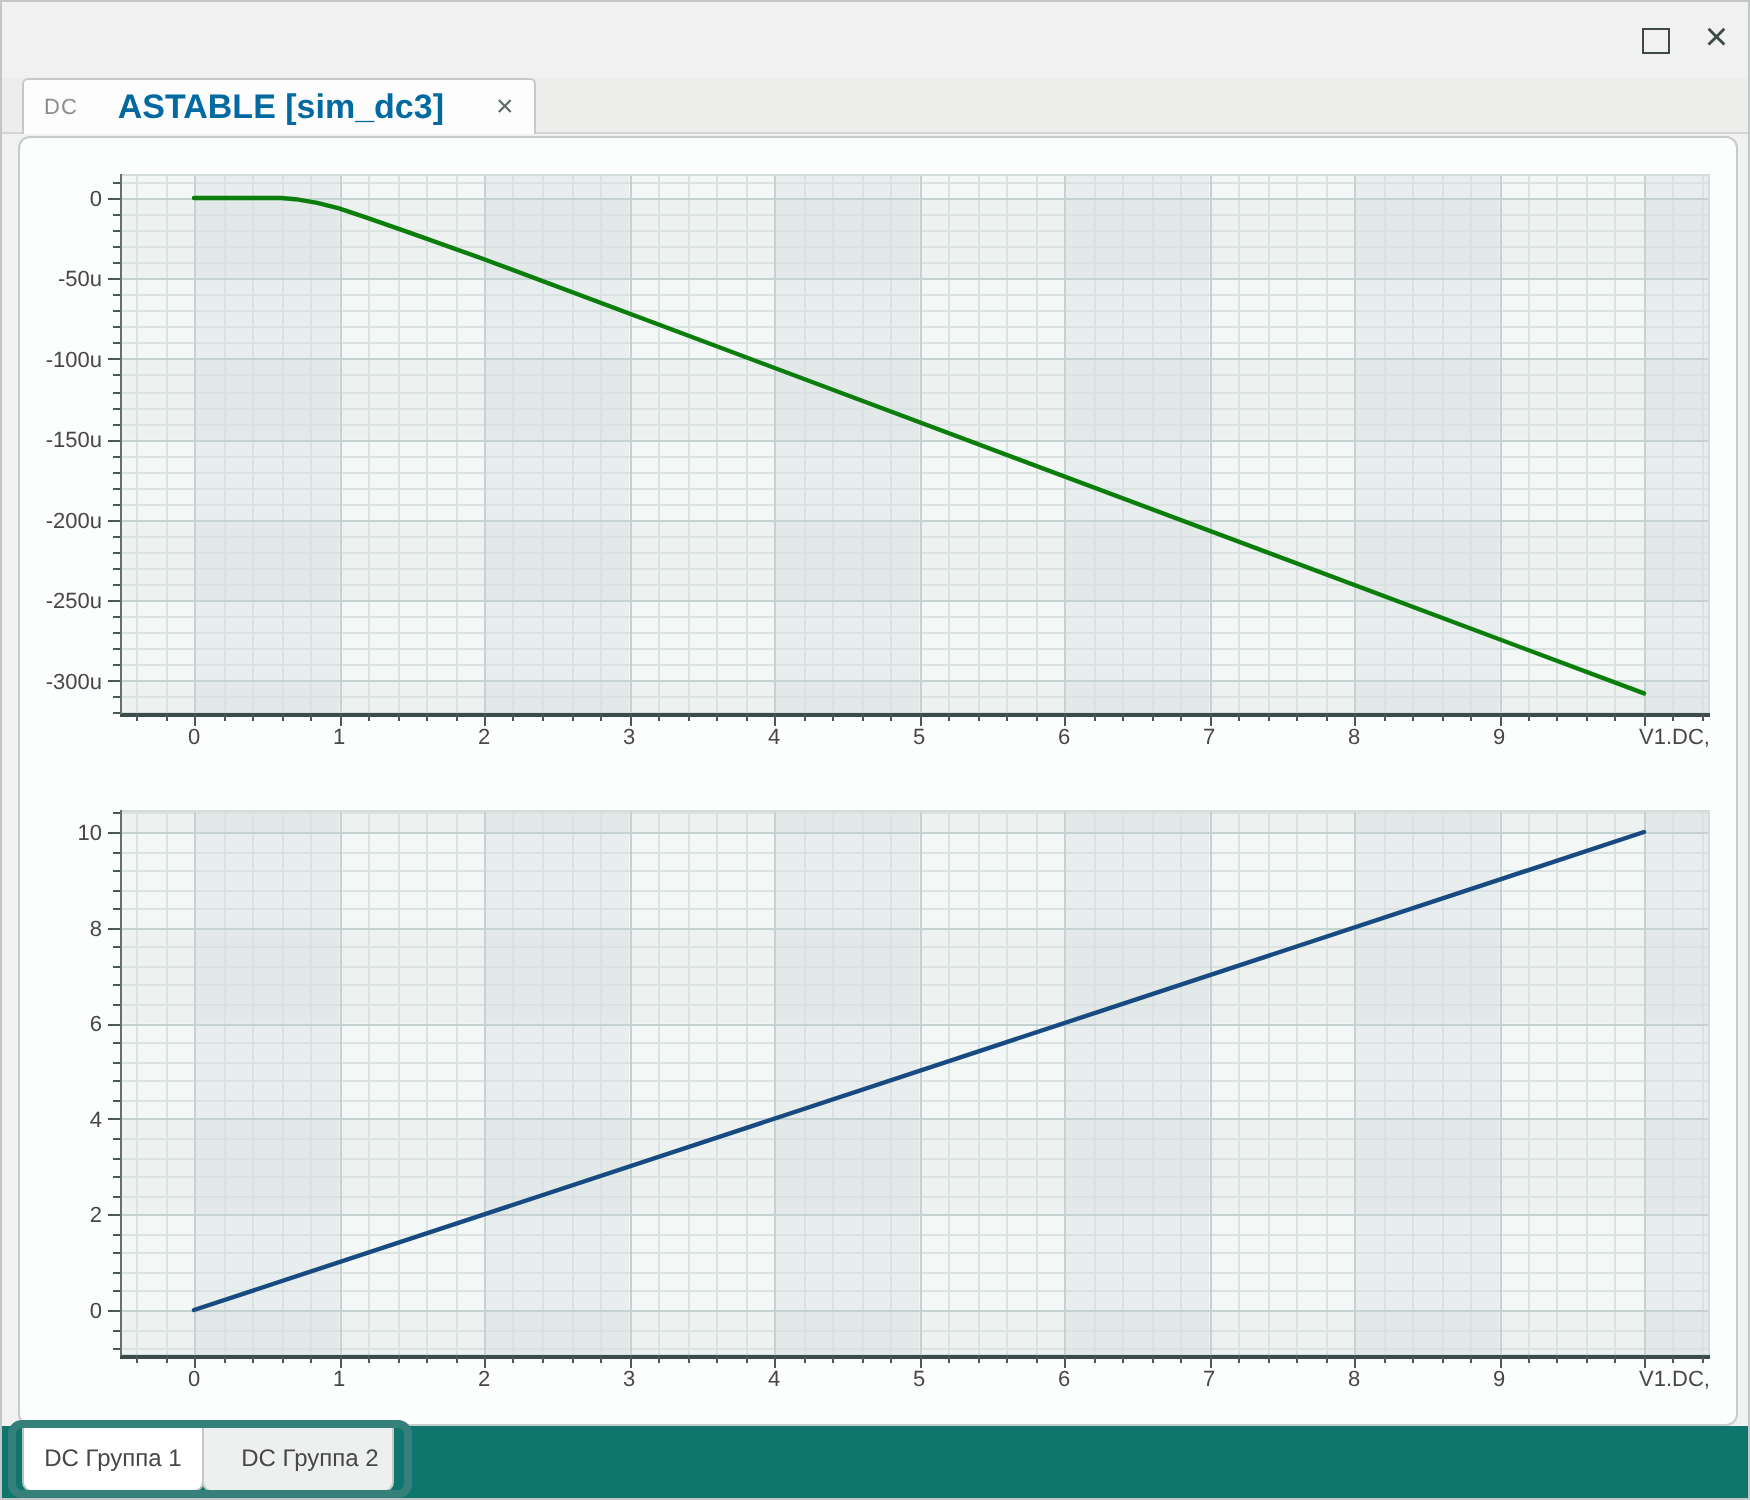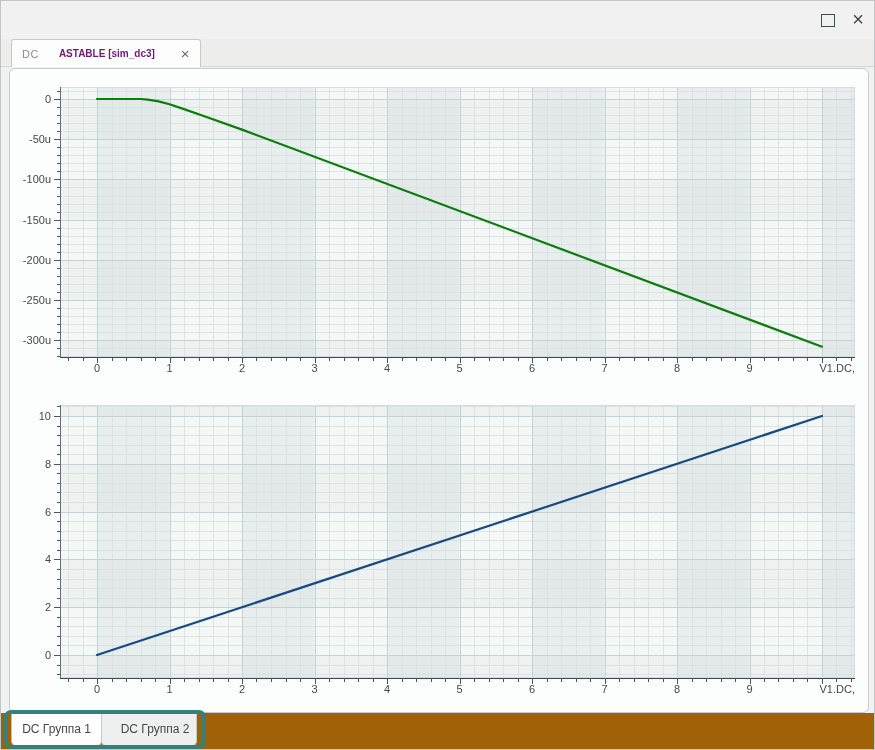--- a/index.html
+++ b/index.html
@@ -14,30 +14,30 @@
   .btn-max{position:absolute;top:13px;right:39px;width:14px;height:13px;border:1.7px solid #3e4a4a;background:transparent;cursor:default;}
   .btn-close{position:absolute;top:7px;right:10px;font-size:20px;line-height:22px;color:#3e4a4a;cursor:default;}
   
   .doc-tabbar{position:absolute;left:0;top:38px;width:100%;height:28px;background:#ededec;border-bottom:1px solid #d4d4d4;}
   .doc-tab{
     position:absolute;left:10px;top:0;height:28px;min-width:178px;
     background:#fdfdfd;border:1px solid #c7c9c9;border-bottom:none;
     border-radius:3px 3px 0 0;display:flex;align-items:center;padding:0 10px;gap:20px;
   }
   .doc-tab-badge{font-size:11px;color:#8c8c8c;letter-spacing:0.5px;}
-  .doc-tab-title{font-size:10px;font-weight:bold;color:#701a75;}
+  .doc-tab-title{font-size:17px;font-weight:bold;color:#0369a1;}
   .doc-tab-close{font-size:15px;color:#5f6b6b;margin-left:6px;}
   
   .plot-panel{
     position:absolute;left:8px;top:67px;width:860px;height:645px;
     background:#fcfdfd;border:1px solid #c6cccc;border-radius:6px;
   }
   .plot-panel svg{position:absolute;left:0;top:0;}
   
-  .bottom-tabbar{position:absolute;left:0;top:712px;width:100%;height:38px;background:#a16207;}
+  .bottom-tabbar{position:absolute;left:0;top:712px;width:100%;height:38px;background:#0f766e;}
   .btab{
     position:absolute;top:0;height:33px;display:flex;align-items:center;justify-content:center;
     font-size:12px;color:#474747;border:1px solid #b9c0c0;border-top:none;border-radius:0 0 5px 5px;
   }
   .btab.active{left:10px;width:91px;background:#ffffff;}
   .btab.inactive{left:100px;width:96px;background:#eef0f0;border-color:#c4caca;padding-left:12px;}
   .annotation-box{
     position:absolute;left:3px;top:709px;width:202px;height:39px;
     border:4px solid #35807a;border-radius:7px;pointer-events:none;
   }

